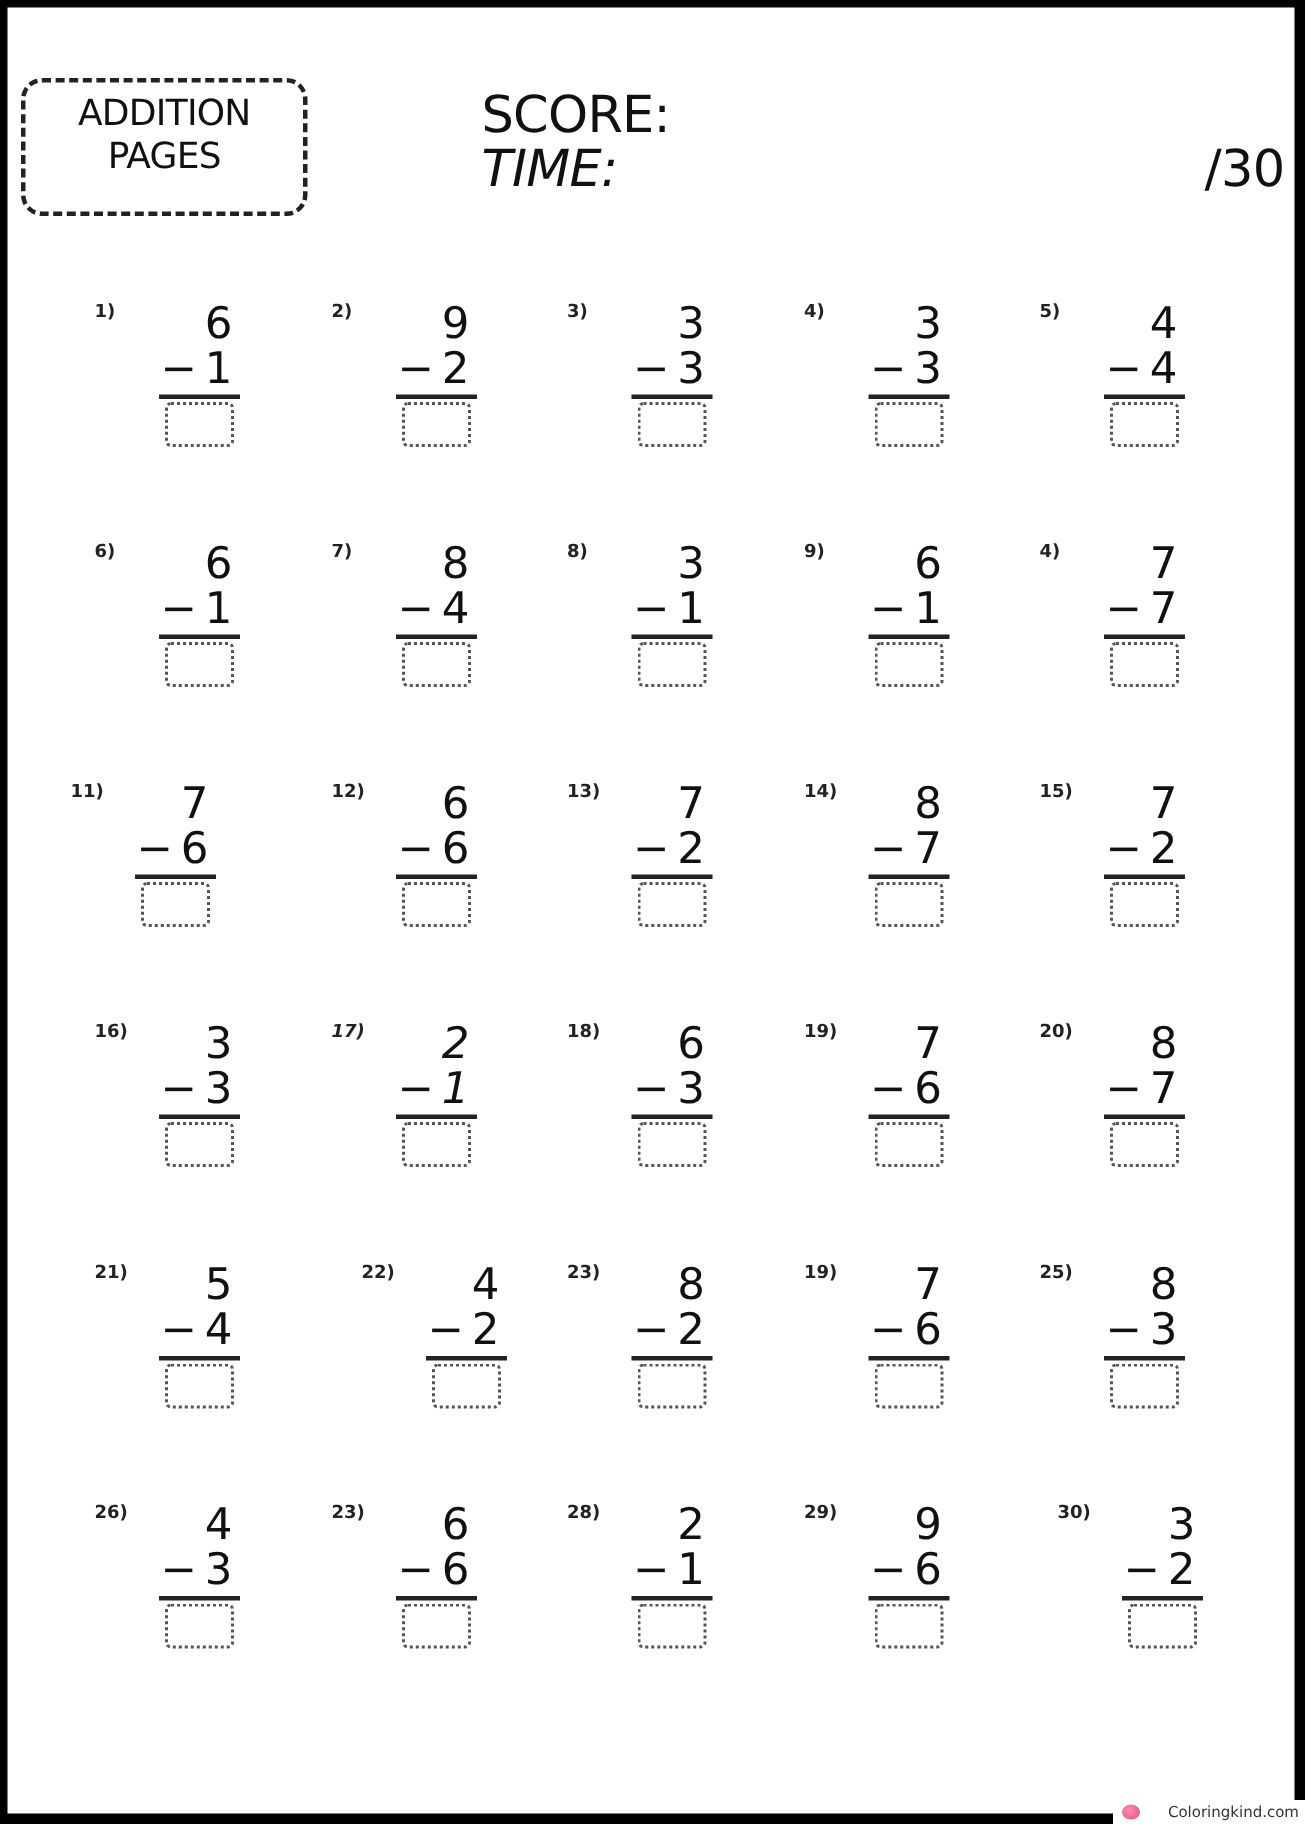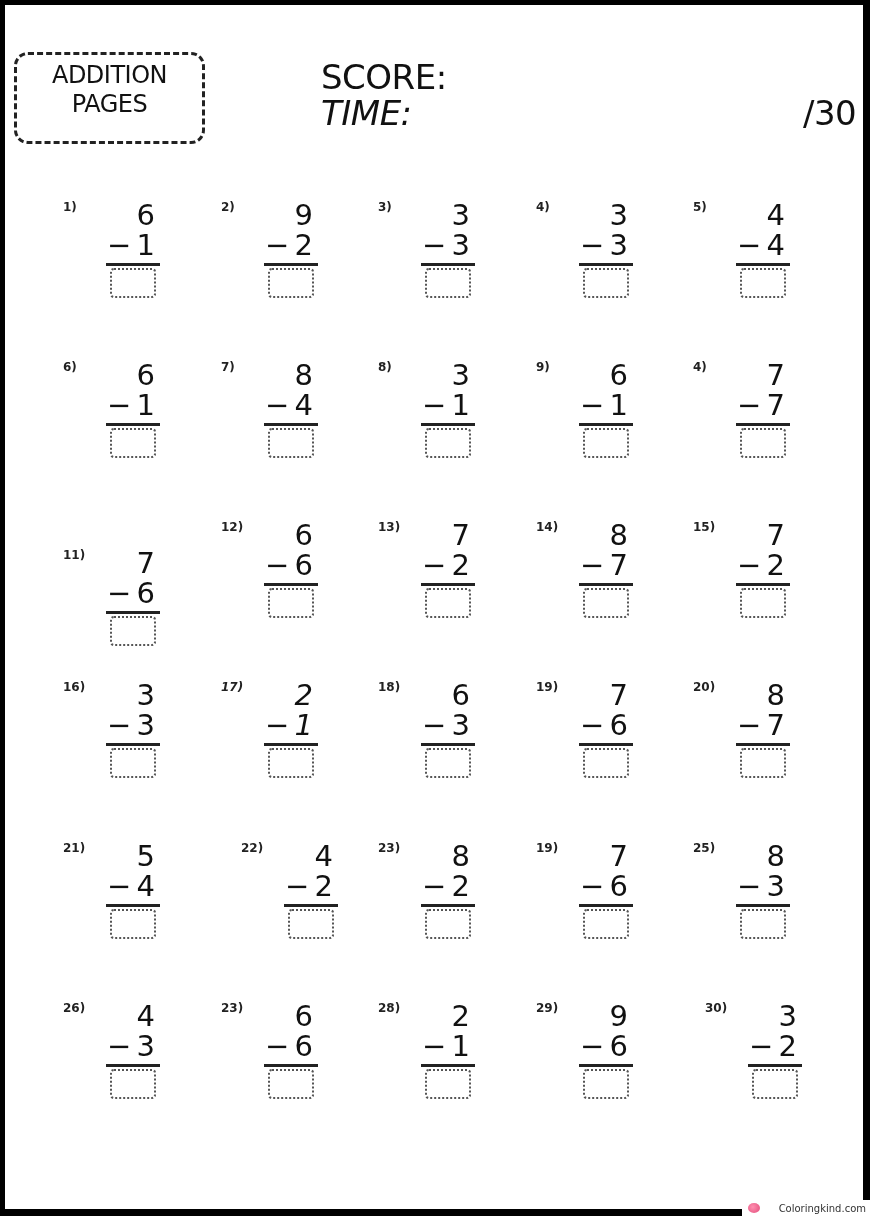--- a/index.html
+++ b/index.html
@@ -251,21 +251,21 @@
       <div class="problem" style="left: 688px; top: 355px;">
         <span class="pnum">4)</span>
         <span class="top-num">7</span>
         <div class="bottom-row">
           <span class="minus">−</span>
           <span class="bottom-num">7</span>
         </div>
         <div class="rule"></div>
         <div class="answer-box"></div>
       </div>
-      <div class="problem" style="left: 58px; top: 515px; margin-top: 28px;">
+      <div class="problem" style="left: 42px; top: 515px;">
         <span class="pnum">11)</span>
         <span class="top-num">7</span>
         <div class="bottom-row">
           <span class="minus">−</span>
           <span class="bottom-num">6</span>
         </div>
         <div class="rule"></div>
         <div class="answer-box"></div>
       </div>
       <div class="problem" style="left: 216px; top: 515px;">

